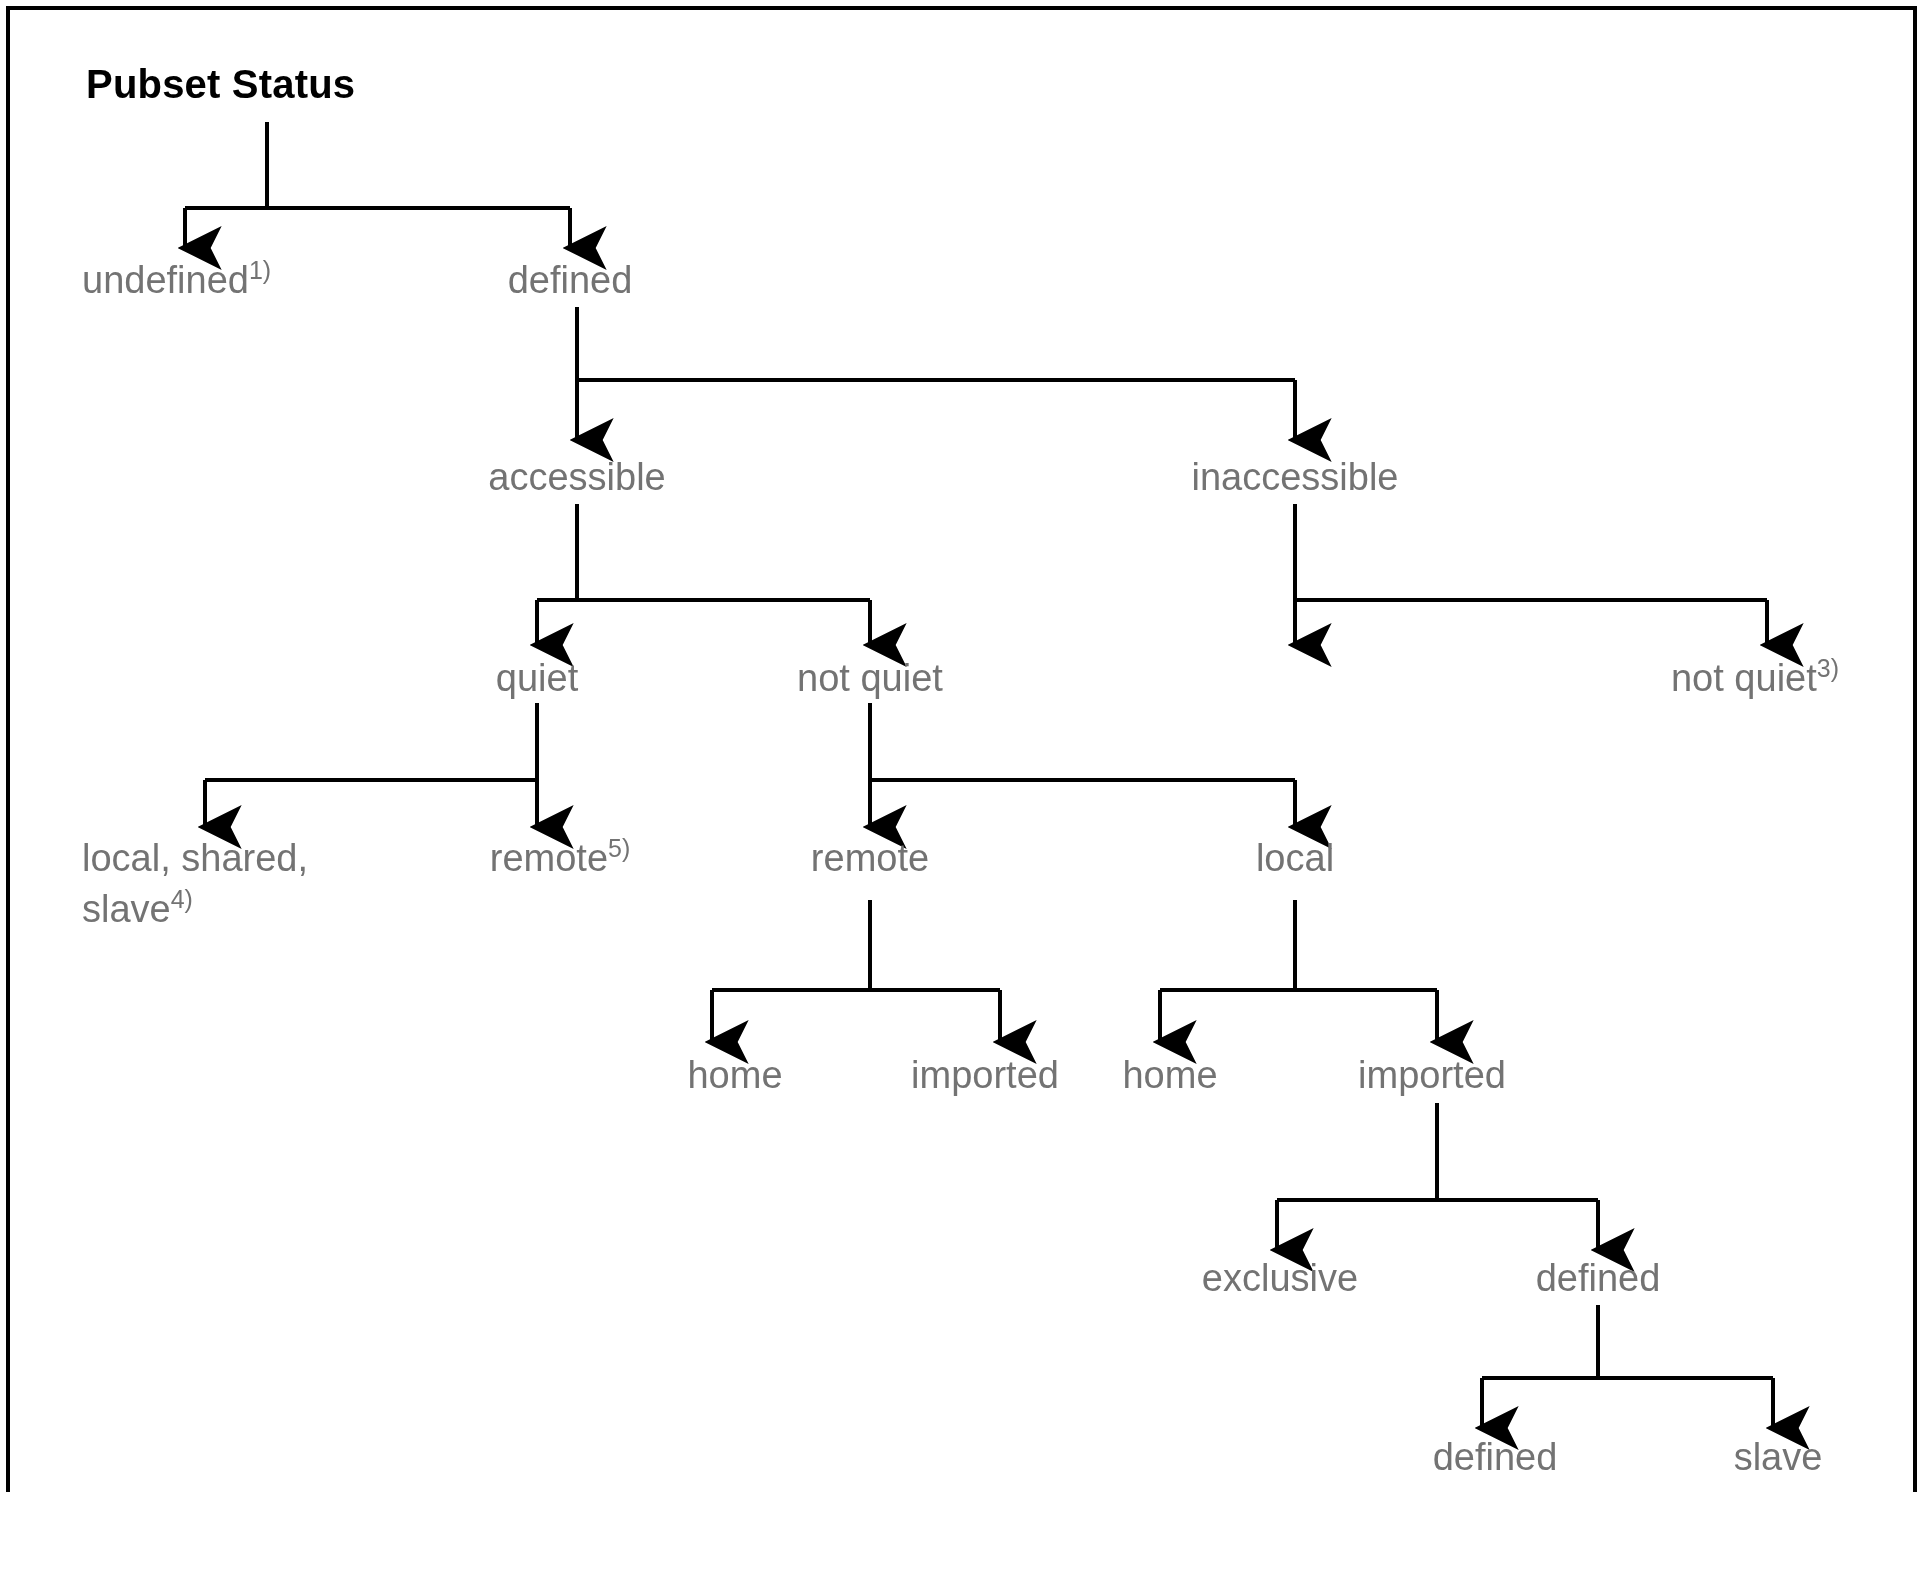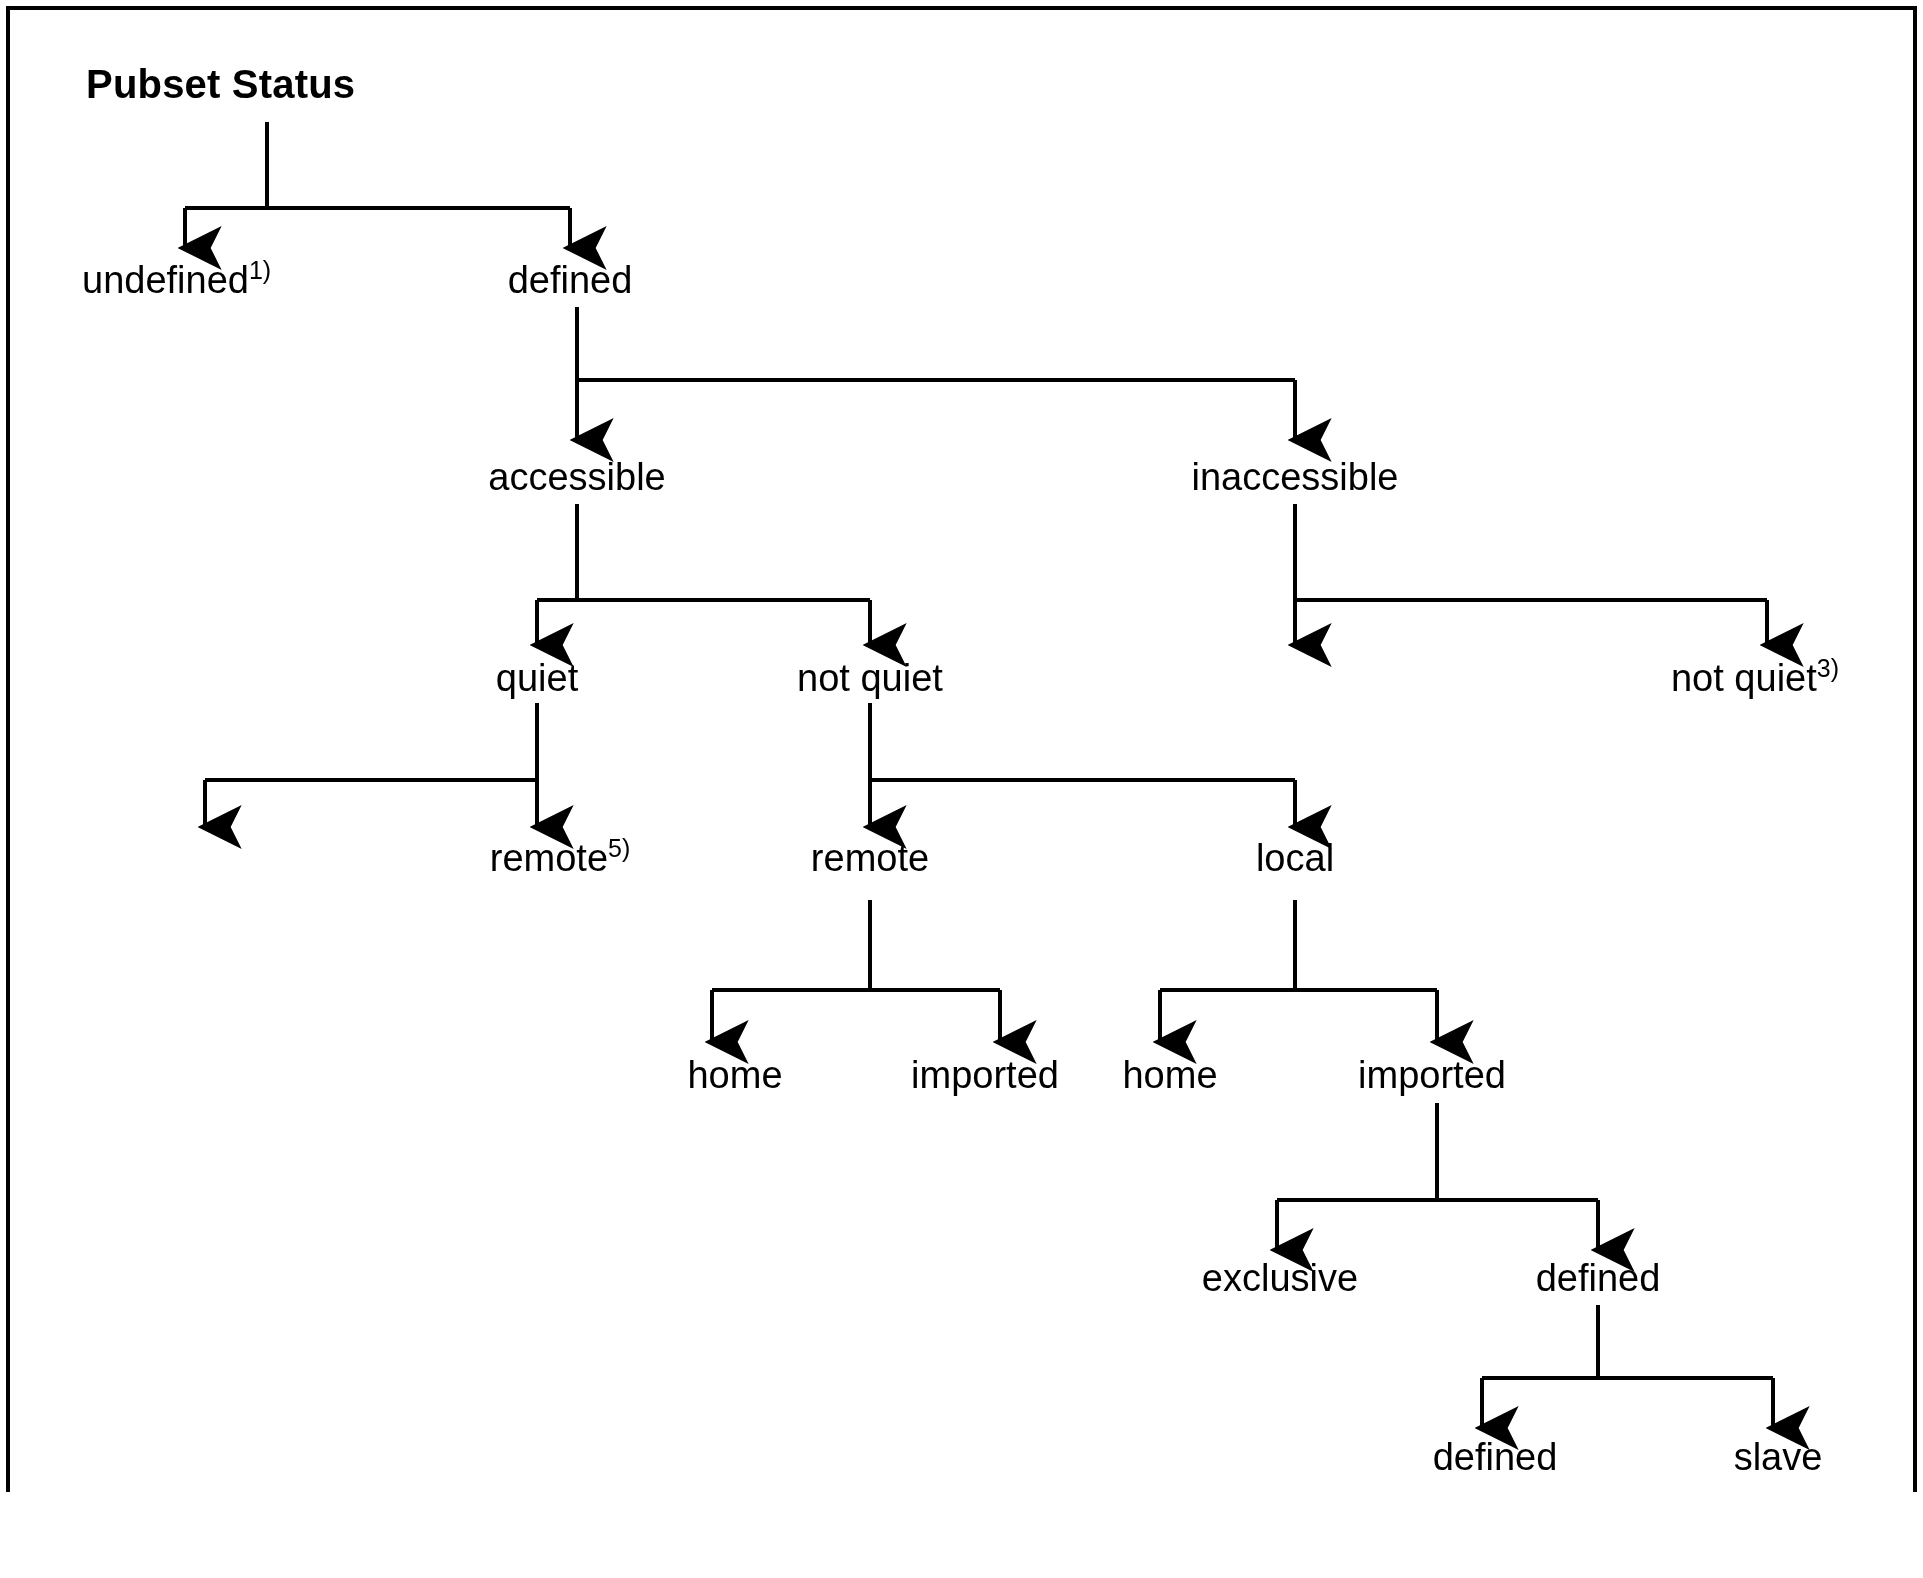--- a/index.html
+++ b/index.html
@@ -30,21 +30,21 @@
   }
   #diagram-svg {
     position: absolute;
     left: 0;
     top: 0;
     width: 1923px;
     height: 1578px;
   }
   .node {
     position: absolute;
-    color: #000000;
+    color: #737373;
     font-family: "Liberation Sans", sans-serif;
     font-size: 38px;
     line-height: 51px;
     white-space: nowrap;
   }
   .node.center  { transform: translateX(-50%); text-align: center; }
   .node.leftal  { text-align: left; }
   .title {
     position: absolute;
     font-weight: bold;
@@ -152,20 +152,24 @@
     <span>not quiet</span>
   </div>
 
   <div class="node center" style="left:1328px; top:653px; text-align:center;">
   </div>
 
   <div class="node center" style="left:1755px; top:653px;text-align:center;">
     <span>not quiet</span><span class="sup">3)</span>
   </div>
 
+  <div class="node leftal" style="left:82px; top:833px;">
+    <span class="nowrap2">local, shared,</span>
+    <span class="nowrap2"><span>slave</span><span class="sup">4)</span></span>
+  </div>
 
   <div class="node center" style="left:560px; top:833px;">
     <span>remote</span><span class="sup">5)</span>
   </div>
 
   <div class="node center" style="left:870px; top:833px;">
     <span>remote</span>
   </div>
 
   <div class="node center" style="left:1295px; top:833px;">

